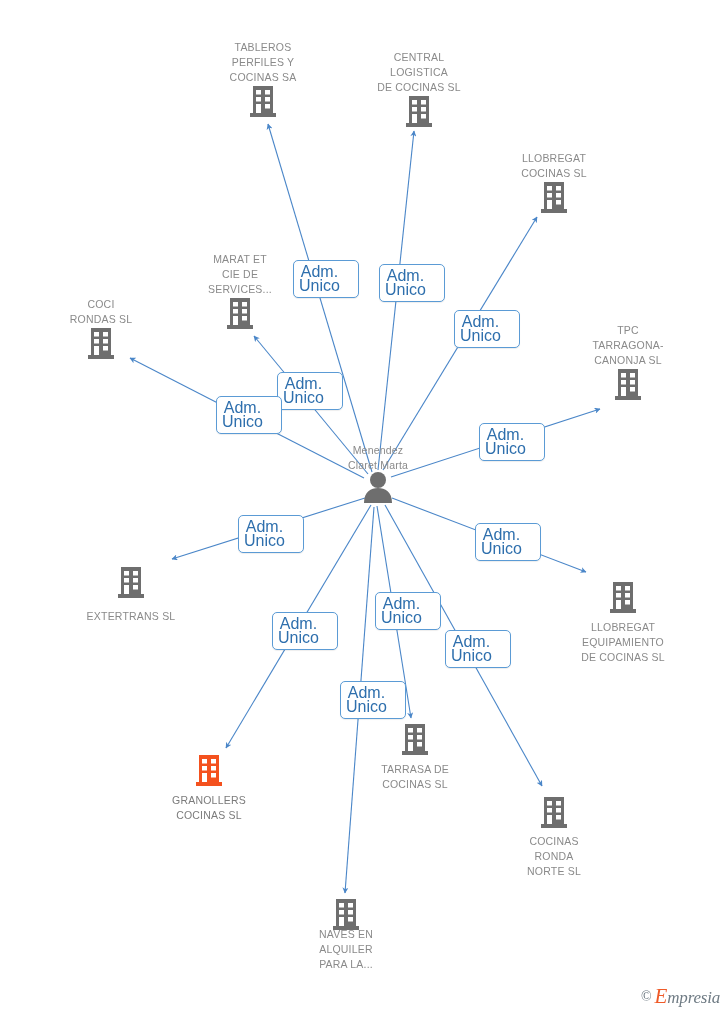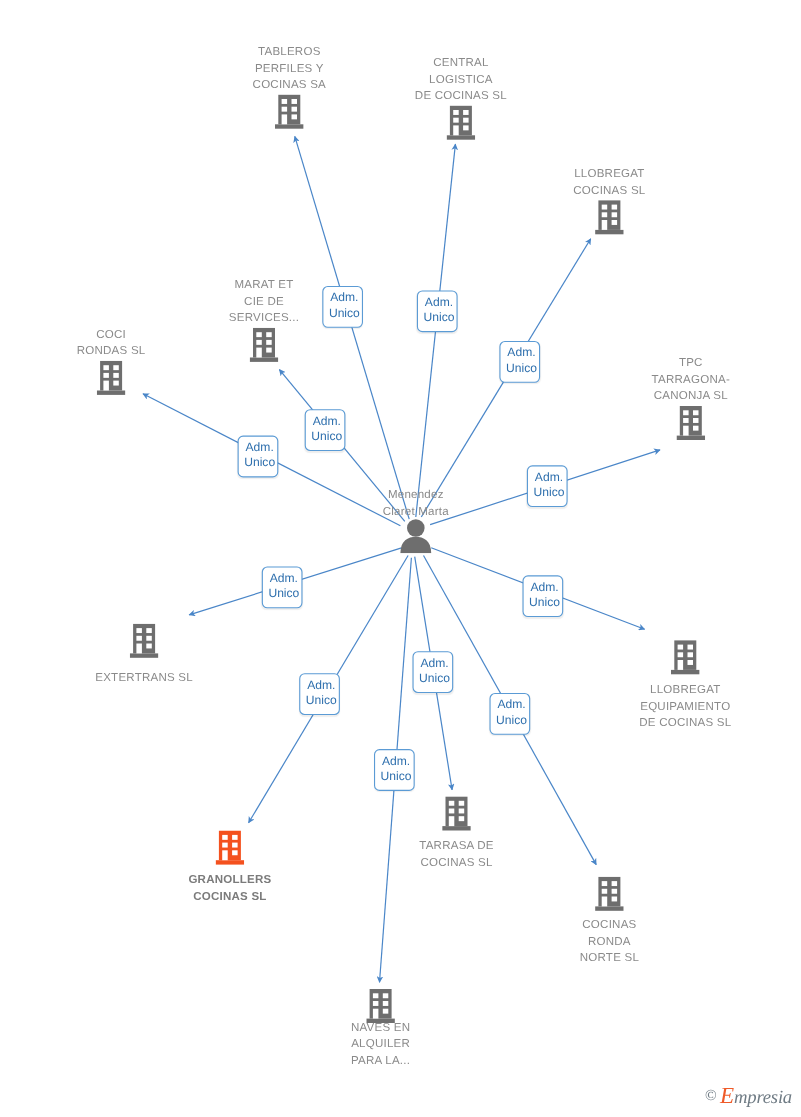--- a/index.html
+++ b/index.html
@@ -37,36 +37,36 @@
     color: #8a8a8a;
     letter-spacing: 0.2px;
     white-space: pre-line;
     width: 140px;
     margin-left: -70px;
     position: absolute;
     left: 50%;
   }
   .node-label.highlight {
     color: #7b7b7b;
-    font-weight: bold;
+    font-weight: normal;
   }
   .node-icon {
     position: absolute;
     left: 50%;
   }
   .edge-label {
     position: absolute;
     background: #ffffff;
     border: 1px solid #5b9bd5;
     border-radius: 5px;
     color: #2e6fad;
-    font-size: 11px;
+    font-size: 16px;
     line-height: 13.5px;
     text-align: center;
-    padding: 4px 2px 5px 5px;
+    padding: 4px 18px 5px 5px;
     white-space: pre-line;
     box-sizing: border-box;
     box-shadow: 0 1px 1px rgba(0,0,0,0.07);
   }
   #watermark {
     position: absolute;
     right: 8px;
     bottom: 6px;
     display: flex;
     align-items: center;

